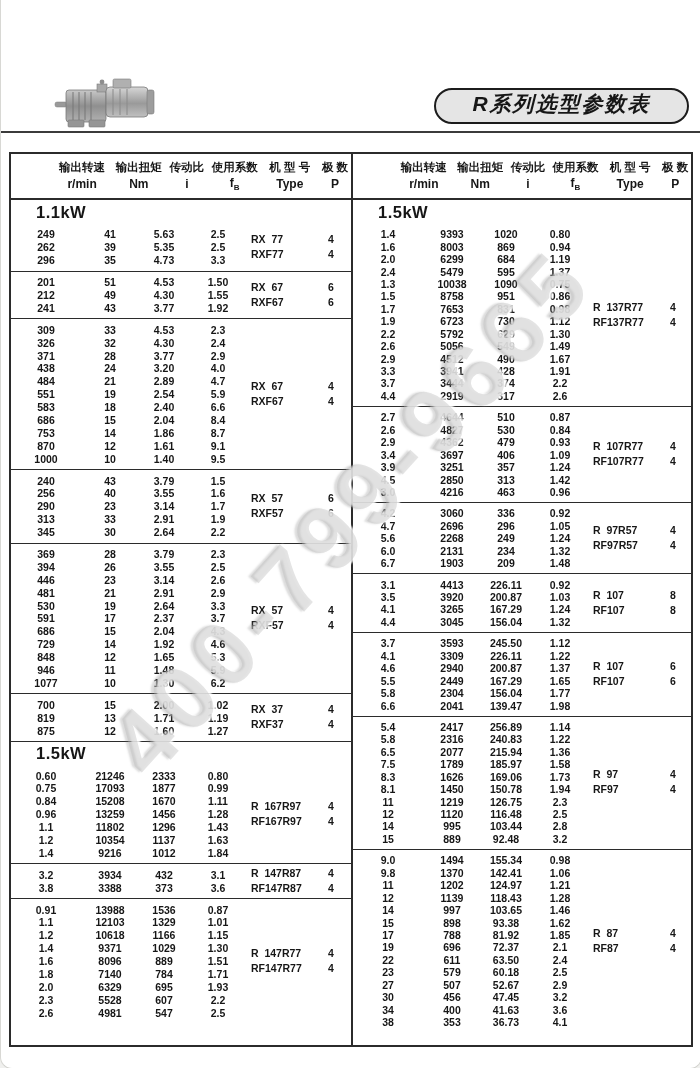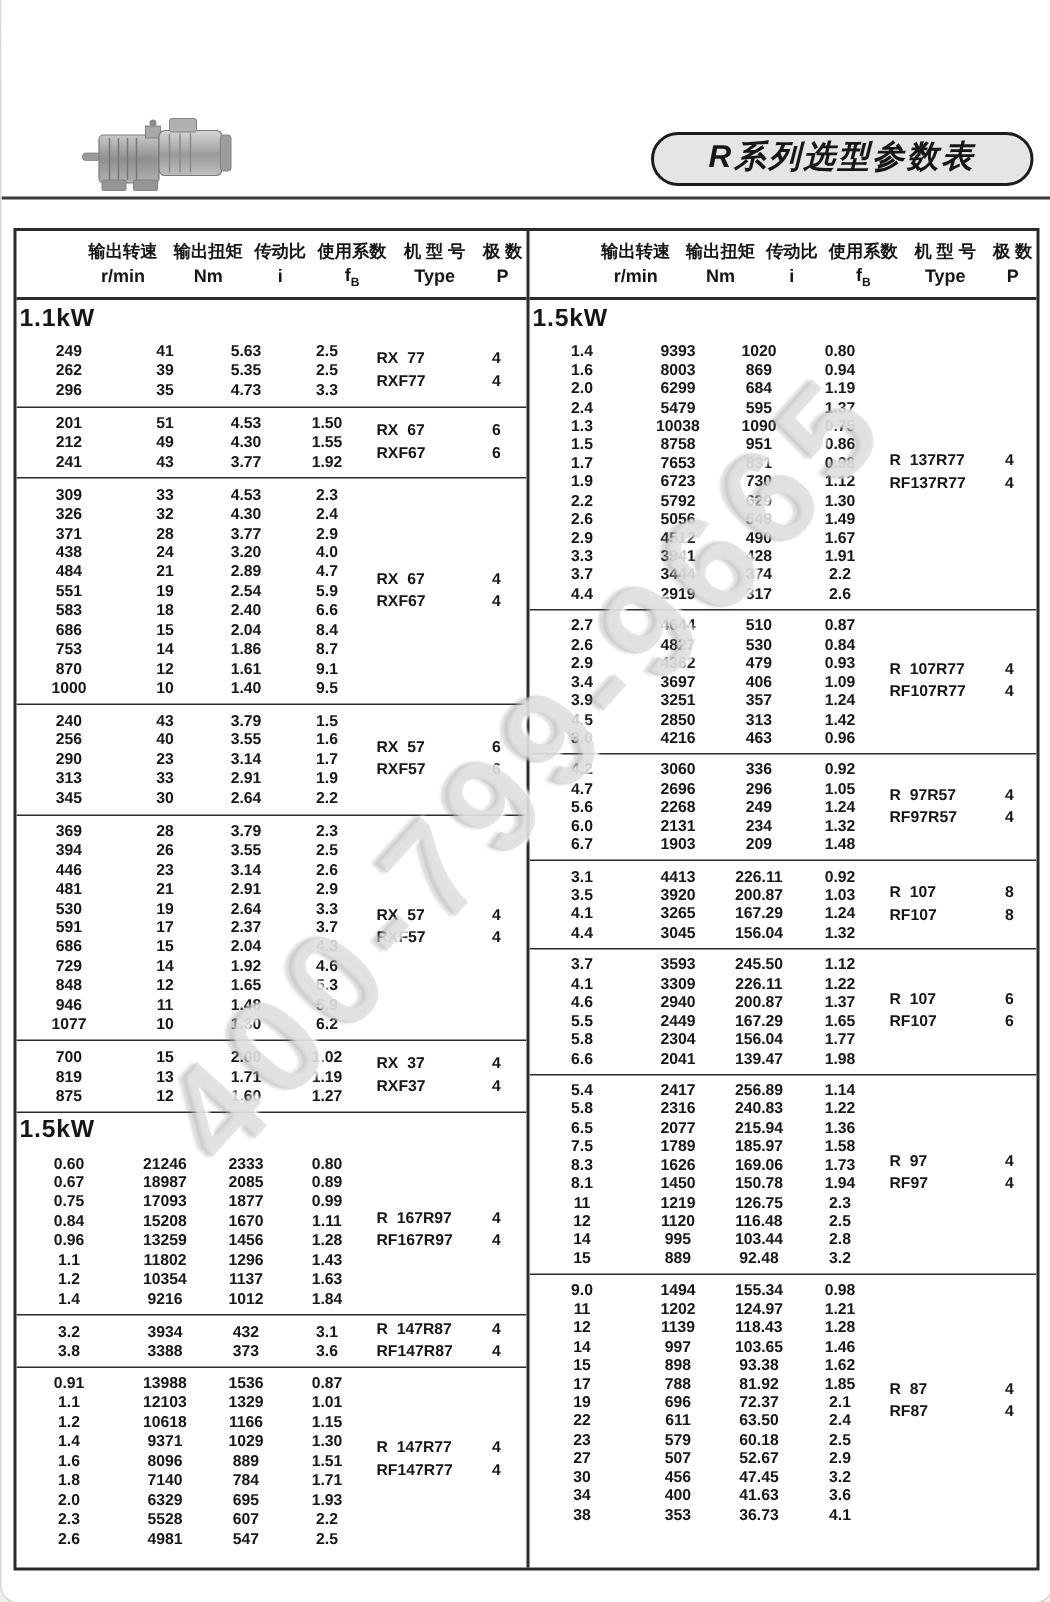--- a/index.html
+++ b/index.html
@@ -41,21 +41,21 @@
   .th{text-align:center;}
   .th.cn{font-size:11.5px;letter-spacing:0;}
   .th.un{font-size:12px;}
   .w0{width:70px}.w1{width:58px}.w2{width:50px}.w3{width:58px}.w4{width:66px}.w5{width:36px}
   sub{font-size:8px;}
   .tbody{flex:1;display:flex;flex-direction:column;overflow:hidden;}
   .tbody > *:not(:first-child){border-top:1.5px solid #2b2b2b;}
   .tbody > .sec-title + .block{border-top:none;}
   .sec-title{
     height:24px;box-sizing:border-box;display:flex;align-items:center;
-    padding-left:2px;font-weight:bold;font-size:16.5px;letter-spacing:0.5px;
+    padding-left:25px;font-weight:bold;font-size:16.5px;letter-spacing:0.5px;
   }
   .block{position:relative;padding:4px 0;box-sizing:border-box;}
   .row{display:flex;align-items:center;height:12.9px;}
   .half.right .row{height:12.45px;}
   .c{font-weight:bold;font-size:10.5px;text-align:center;}
   .c0{width:70px}.c1{width:58px}.c2{width:50px}.c3{width:58px}
   .typebox{
     position:absolute;left:236px;top:0;bottom:0;width:102px;
     display:flex;flex-direction:column;justify-content:center;gap:1px;
   }
@@ -420,26 +420,20 @@
           </div>
           <div class="sec-title">1.5kW</div>
           <div class="block">
             <div class="row">
               <span class="c c0">0.60</span>
               <span class="c c1">21246</span>
               <span class="c c2">2333</span>
               <span class="c c3">0.80</span>
             </div>
             <div class="row">
-              <span class="c c0">0.67</span>
-              <span class="c c1">18987</span>
-              <span class="c c2">2085</span>
-              <span class="c c3">0.89</span>
-            </div>
-            <div class="row">
               <span class="c c0">0.75</span>
               <span class="c c1">17093</span>
               <span class="c c2">1877</span>
               <span class="c c3">0.99</span>
             </div>
             <div class="row">
               <span class="c c0">0.84</span>
               <span class="c c1">15208</span>
               <span class="c c2">1670</span>
               <span class="c c3">1.11</span>
@@ -942,20 +936,26 @@
             </div>
           </div>
           <div class="block">
             <div class="row">
               <span class="c c0">9.0</span>
               <span class="c c1">1494</span>
               <span class="c c2">155.34</span>
               <span class="c c3">0.98</span>
             </div>
             <div class="row">
+              <span class="c c0">9.8</span>
+              <span class="c c1">1370</span>
+              <span class="c c2">142.41</span>
+              <span class="c c3">1.06</span>
+            </div>
+            <div class="row">
               <span class="c c0">11</span>
               <span class="c c1">1202</span>
               <span class="c c2">124.97</span>
               <span class="c c3">1.21</span>
             </div>
             <div class="row">
               <span class="c c0">12</span>
               <span class="c c1">1139</span>
               <span class="c c2">118.43</span>
               <span class="c c3">1.28</span>

